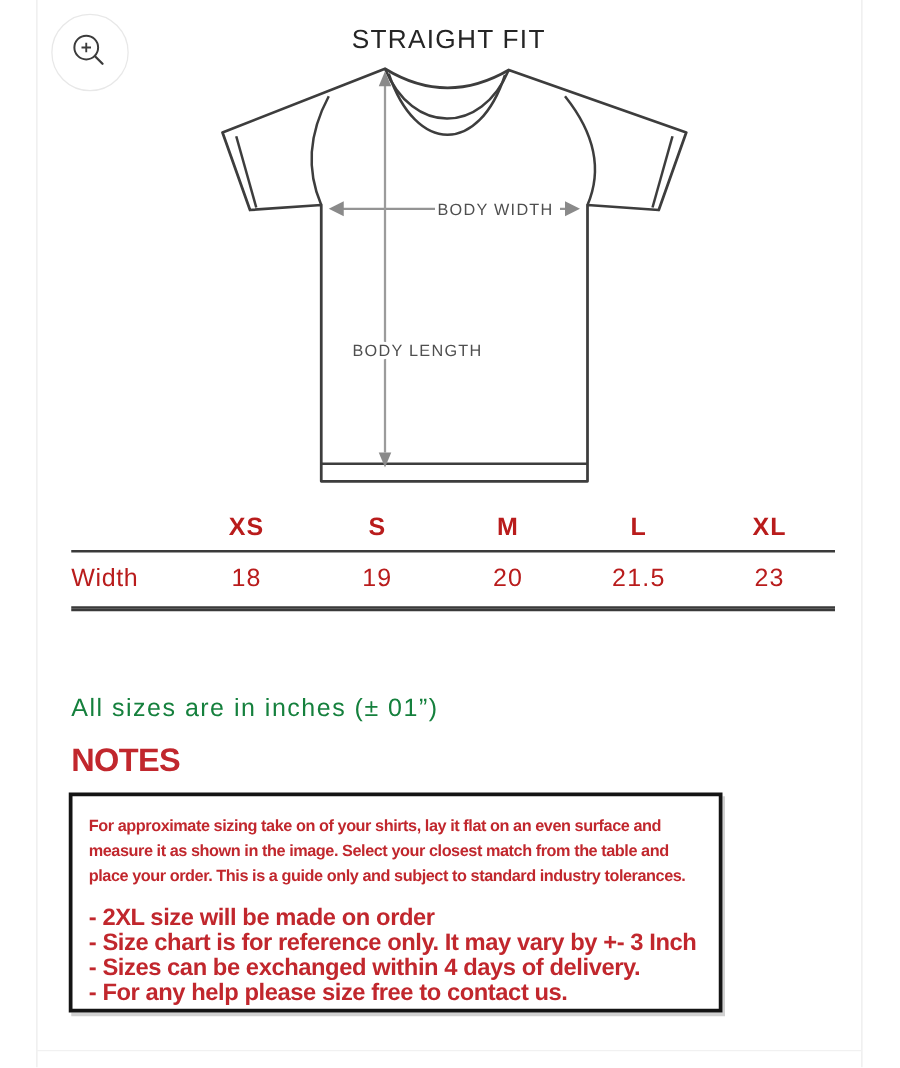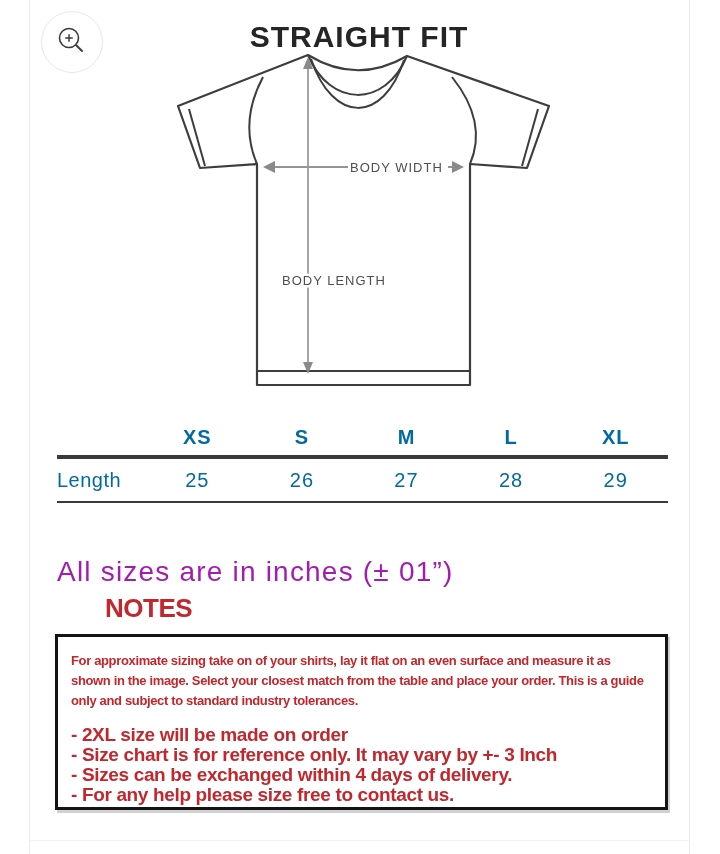--- a/index.html
+++ b/index.html
@@ -10,43 +10,43 @@
   .vrule { position:absolute; top:0; width:1px; height:854px; background:#ececec; }
   .vrule.left { left:29px; }
   .vrule.right { left:689px; }
   .hrule-bottom { position:absolute; left:29px; top:840px; width:660px; height:1px; background:#f1f1f1; }
 
   .zoom-btn { position:absolute; left:41px; top:11px; width:62px; height:62px;
               border:1px solid #e8e8e8; border-radius:50%; background:#fff;
               display:flex; align-items:center; justify-content:center; cursor:pointer; }
 
   .title { position:absolute; left:29px; top:20px; width:660px; text-align:center;
-           font-size:30px; font-weight:700; letter-spacing:1px; color:#252525; }
+           font-size:21px; font-weight:400; letter-spacing:1px; color:#252525; }
 
   .diagram-svg { position:absolute; left:0; top:0; }
   .diagram-label { font-family:"Liberation Sans", sans-serif; font-size:13px;
                    letter-spacing:1px; fill:#4f4f4f; paint-order:stroke; stroke:#ffffff;
                    stroke-width:5px; stroke-linejoin:round; }
 
-  .size-table { position:absolute; left:57px; top:419px; width:611px; color:#0369a1; }
+  .size-table { position:absolute; left:57px; top:404px; width:611px; color:#b91c1c; }
   .trow { display:grid; grid-template-columns:88px repeat(5,1fr); align-items:center; }
   .trow.head { height:36px; font-weight:700; font-size:20px; letter-spacing:1px; }
   .trow.body1 { height:43px; font-size:20px; letter-spacing:1px; }
   .trow.body2 { height:42px; font-size:20px; letter-spacing:1px; }
   .tcell { text-align:center; }
   .tlabel { text-align:left; letter-spacing:0.5px; }
   .tdivider { height:0; border-top:2.5px solid #3a3a3a; }
 
-  .units-note { position:absolute; left:57px; top:556px; font-size:28px;
-                letter-spacing:1.2px; color:#a21caf; }
+  .units-note { position:absolute; left:57px; top:556px; font-size:20px;
+                letter-spacing:1.2px; color:#15803d; }
 
   .notes-heading { position:absolute; left:57px; top:593px; font-size:26px;
-                   font-weight:700; letter-spacing:-0.5px; color:#c1272d;margin-left:48px; }
+                   font-weight:700; letter-spacing:-0.5px; color:#c1272d; }
 
-  .notes-box { position:absolute; left:55px; top:634px; width:613px; height:176px;
+  .notes-box { position:absolute; left:55px; top:634px; width:523px; height:176px;
                border:3px solid #141414; background:#fff;
                box-shadow:2px 3px 0 rgba(0,0,0,0.18);
                padding:14px 13px 10px 13px; color:#c1272d; }
   .notes-par { font-size:13px; font-weight:700; letter-spacing:-0.35px;
                line-height:20px; margin-bottom:14px; }
   .notes-bullet { font-size:19px; font-weight:700; letter-spacing:-0.35px; line-height:20px; }
 </style>
 </head>
 <body>
 
@@ -97,29 +97,29 @@
   <div class="size-table">
     <div class="trow head">
       <div class="tcell tlabel"></div>
       <div class="tcell">XS</div>
       <div class="tcell">S</div>
       <div class="tcell">M</div>
       <div class="tcell">L</div>
       <div class="tcell">XL</div>
     </div>
     <div class="tdivider"></div>
+    <div class="trow body1">
+      <div class="tcell tlabel">Width</div>
+      <div class="tcell">18</div>
+      <div class="tcell">19</div>
+      <div class="tcell">20</div>
+      <div class="tcell">21.5</div>
+      <div class="tcell">23</div>
+    </div>
     <div class="tdivider"></div>
-    <div class="trow body2">
-      <div class="tcell tlabel">Length</div>
-      <div class="tcell">25</div>
-      <div class="tcell">26</div>
-      <div class="tcell">27</div>
-      <div class="tcell">28</div>
-      <div class="tcell">29</div>
-    </div>
     <div class="tdivider"></div>
   </div>
 
   <div class="units-note">All sizes are in inches (± 01”)</div>
 
   <div class="notes-heading">NOTES</div>
 
   <div class="notes-box">
     <div class="notes-par">For approximate sizing take on of your shirts, lay it flat on an even surface and measure it as shown in the image. Select your closest match from the table and place your order. This is a guide only and subject to standard industry tolerances.</div>
     <div class="notes-bullet">- 2XL size will be made on order</div>

